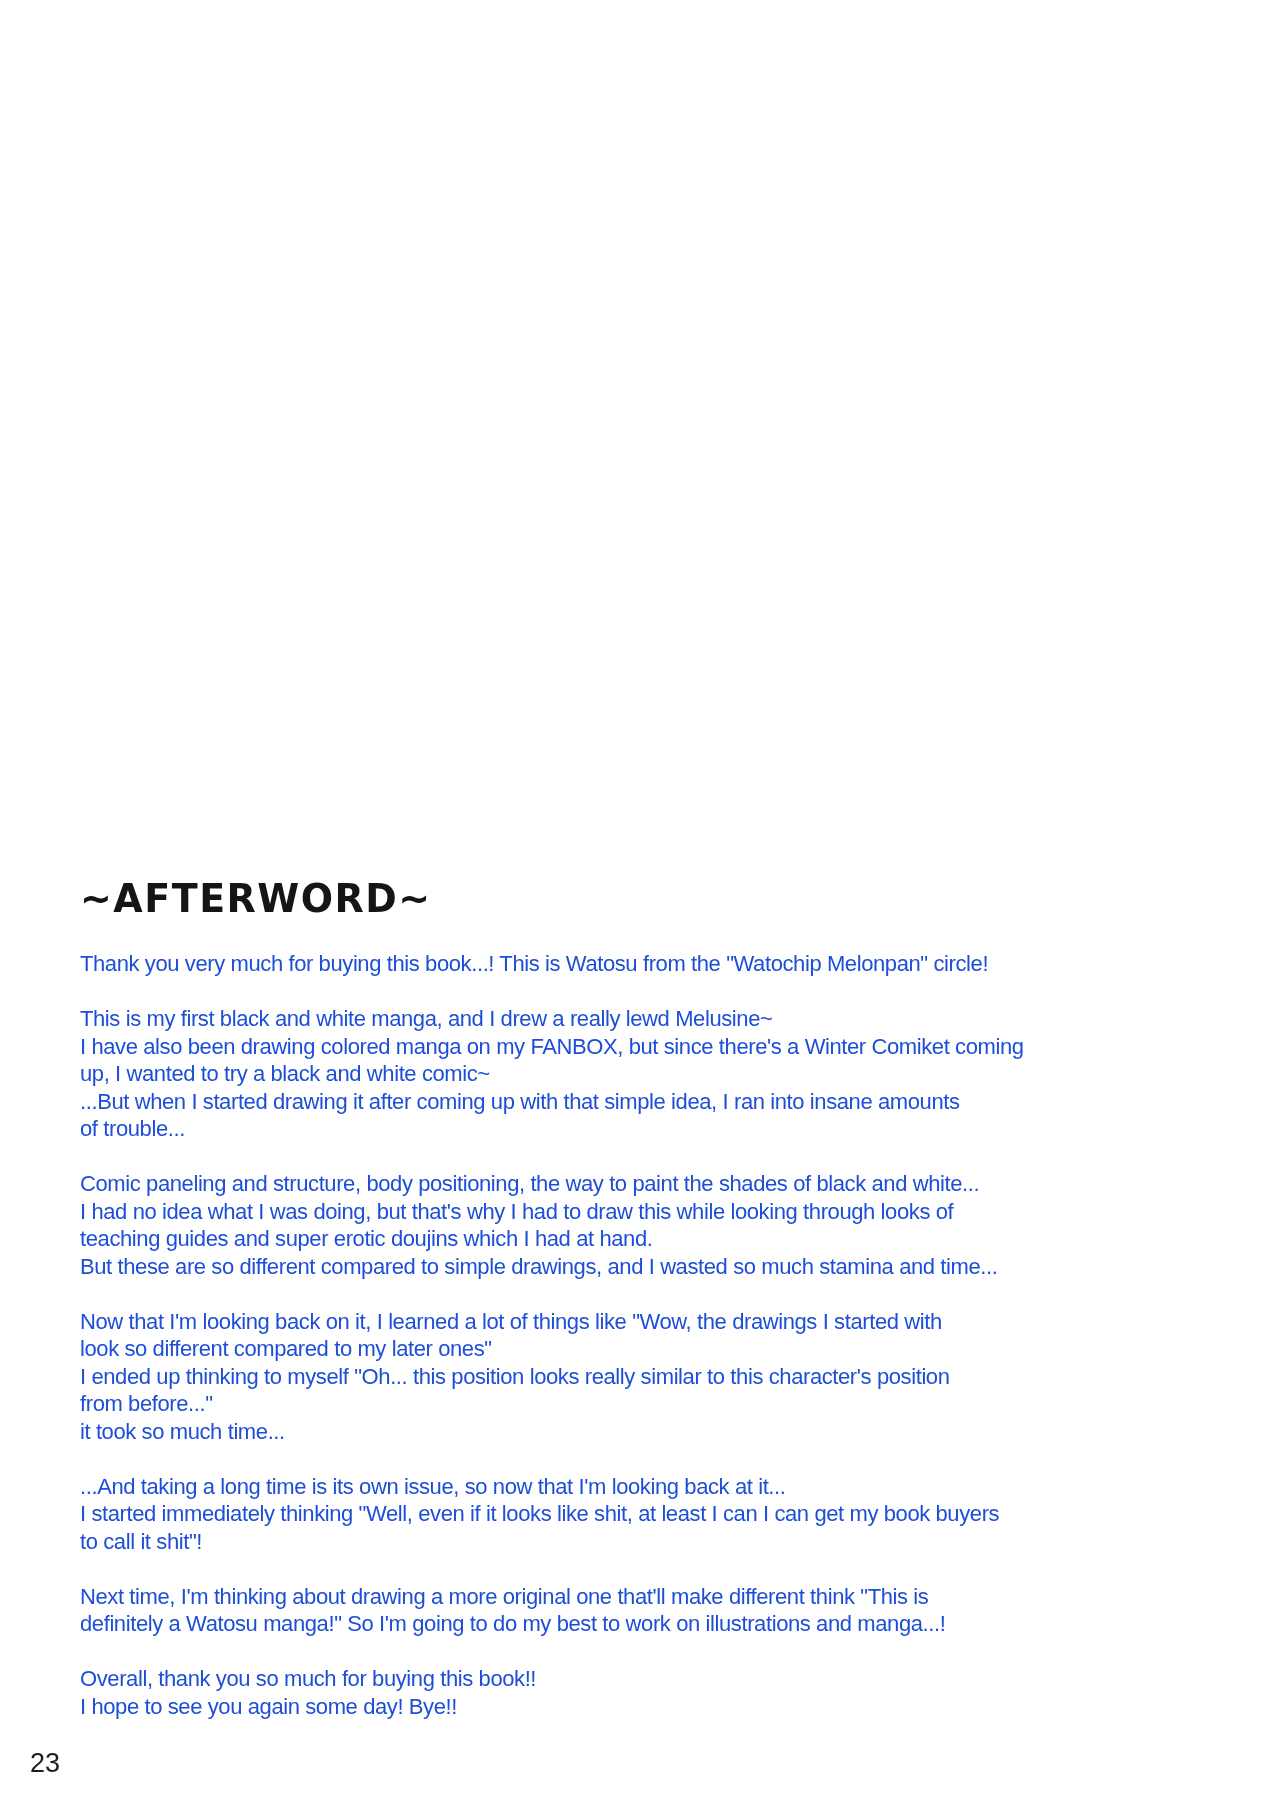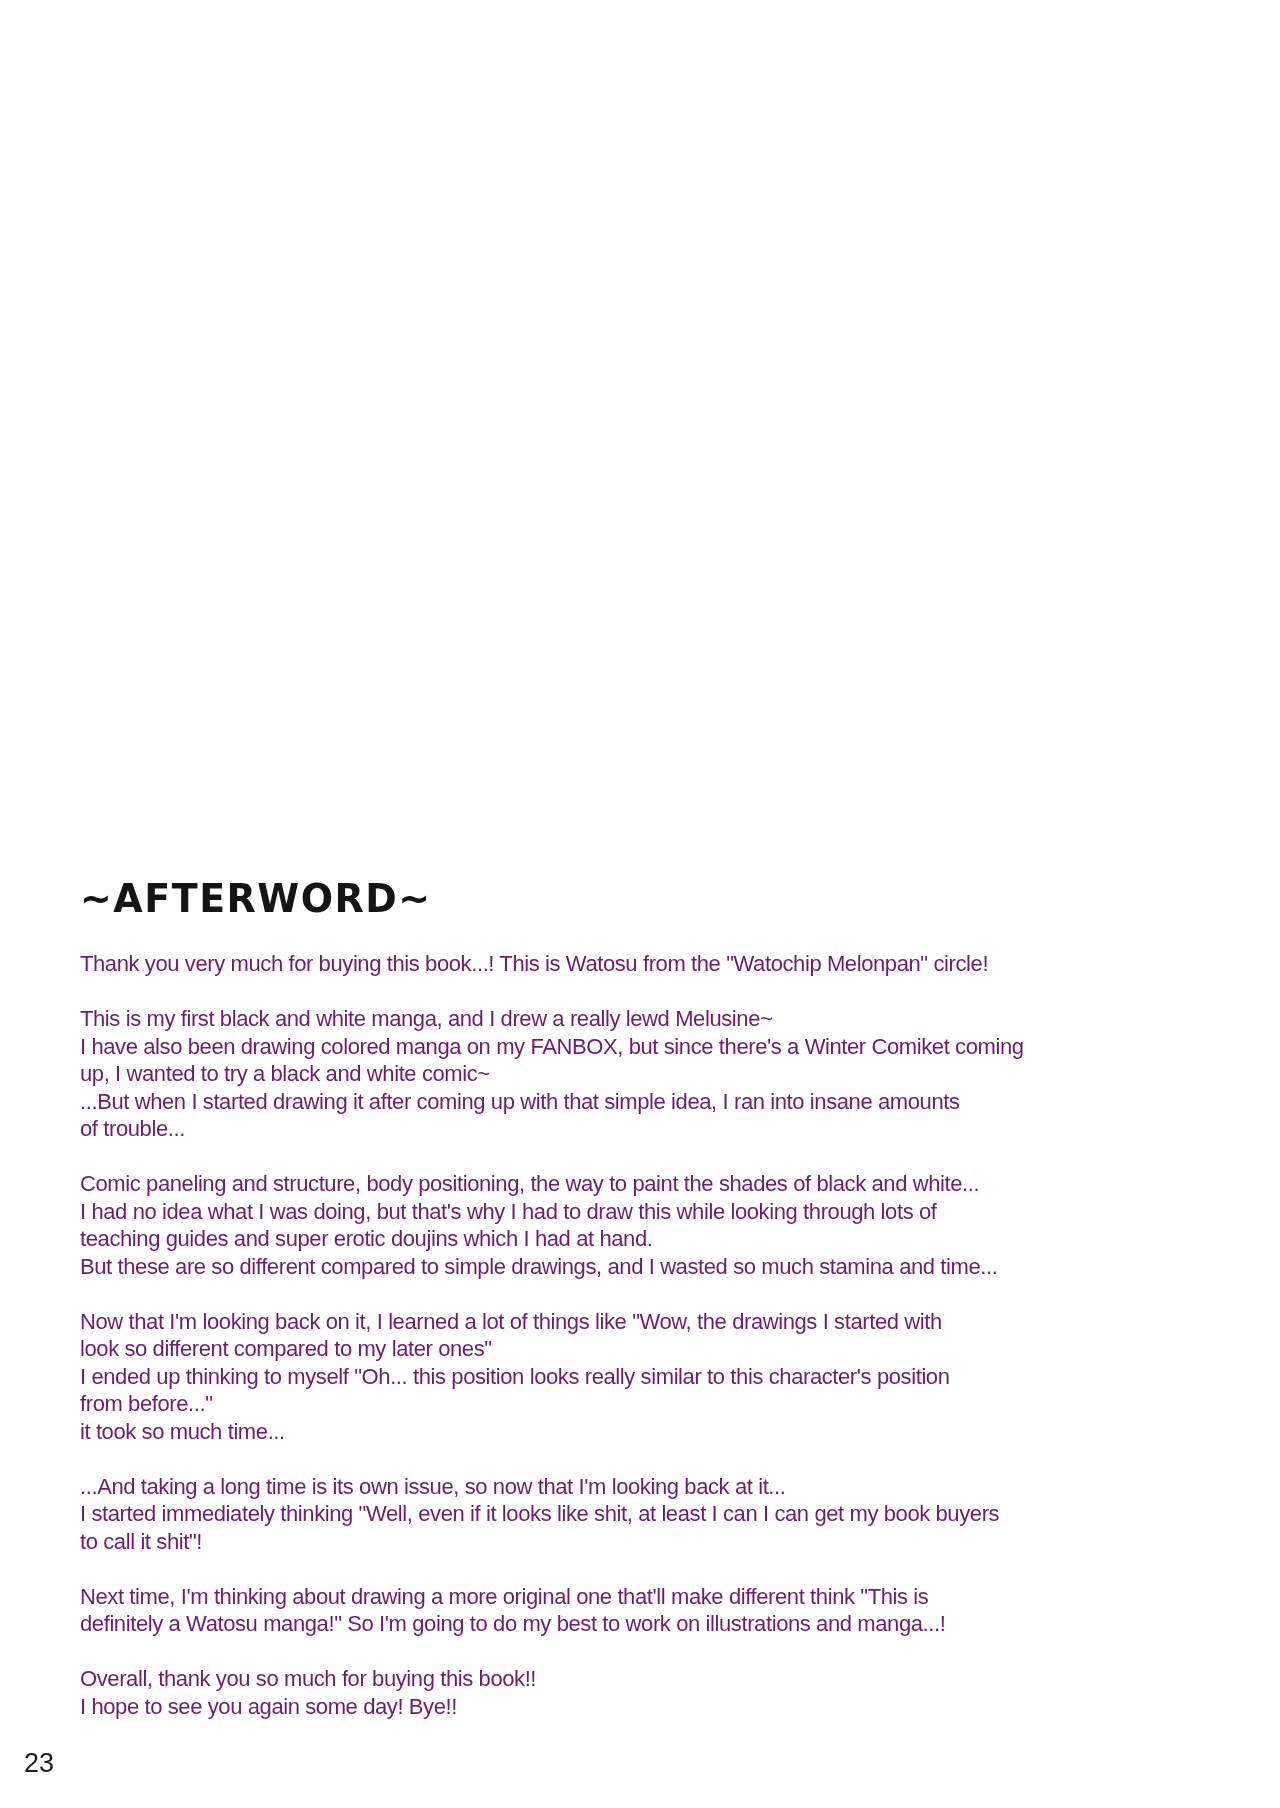--- a/index.html
+++ b/index.html
@@ -30,34 +30,34 @@
     letter-spacing: 1.5px;
     color: #151515;
     margin: 0 0 30px 0;
     transform: scaleY(1.04);
     transform-origin: left top;
   }
   .paragraphs {
     font-size: 22px;
     line-height: 27.5px;
     letter-spacing: -0.4px;
-    color: #701a75;
+    color: #1d4ed8;
   }
   .paragraph {
     margin: 0 0 27.5px 0;
   }
   .paragraph:last-child {
     margin-bottom: 12px;
   }
   .line {
     white-space: pre;
   }
   .page-number {
     position: absolute;
-    left: 24px;
+    left: 30px;
     top: 1748px;
     font-size: 27px;
     line-height: 30px;
     letter-spacing: 0;
     color: #1e1e1e;
   }
 </style>
 </head>
 <body>
 
@@ -70,21 +70,21 @@
         </div>
         <div class="paragraph">
           <div class="line">This is my first black and white manga, and I drew a really lewd Melusine~</div>
           <div class="line">I have also been drawing colored manga on my FANBOX, but since there's a Winter Comiket coming</div>
           <div class="line">up, I wanted to try a black and white comic~</div>
           <div class="line">...But when I started drawing it after coming up with that simple idea, I ran into insane amounts</div>
           <div class="line">of trouble...</div>
         </div>
         <div class="paragraph">
           <div class="line">Comic paneling and structure, body positioning, the way to paint the shades of black and white...</div>
-          <div class="line">I had no idea what I was doing, but that's why I had to draw this while looking through lots of</div>
+          <div class="line">I had no idea what I was doing, but that's why I had to draw this while looking through looks of</div>
           <div class="line">teaching guides and super erotic doujins which I had at hand.</div>
           <div class="line">But these are so different compared to simple drawings, and I wasted so much stamina and time...</div>
         </div>
         <div class="paragraph">
           <div class="line">Now that I'm looking back on it, I learned a lot of things like "Wow, the drawings I started with</div>
           <div class="line">look so different compared to my later ones"</div>
           <div class="line">I ended up thinking to myself "Oh... this position looks really similar to this character's position</div>
           <div class="line">from before..."</div>
           <div class="line">it took so much time...</div>
         </div>

